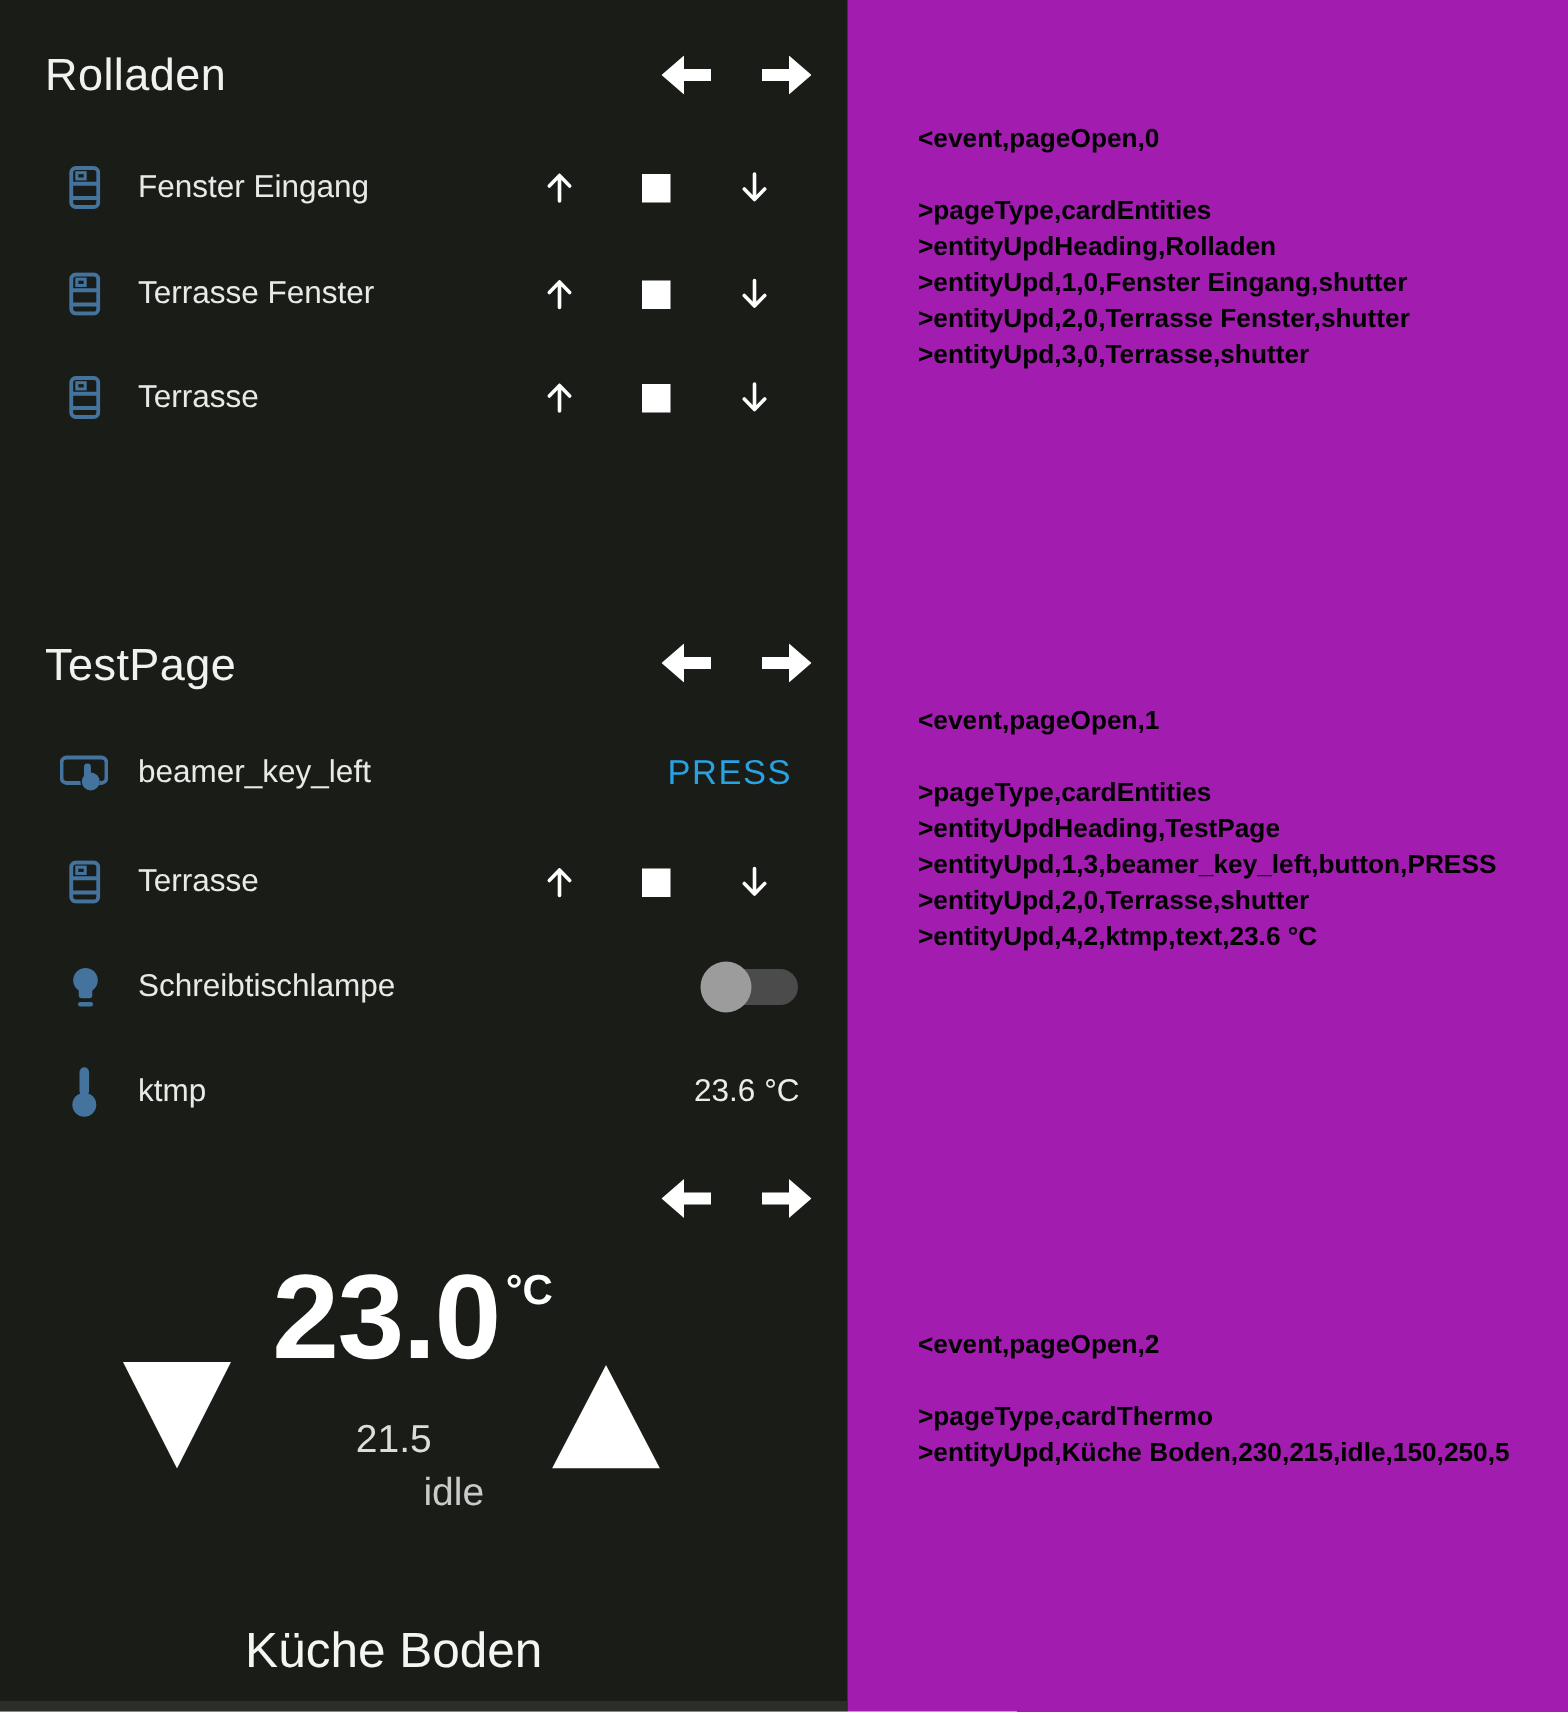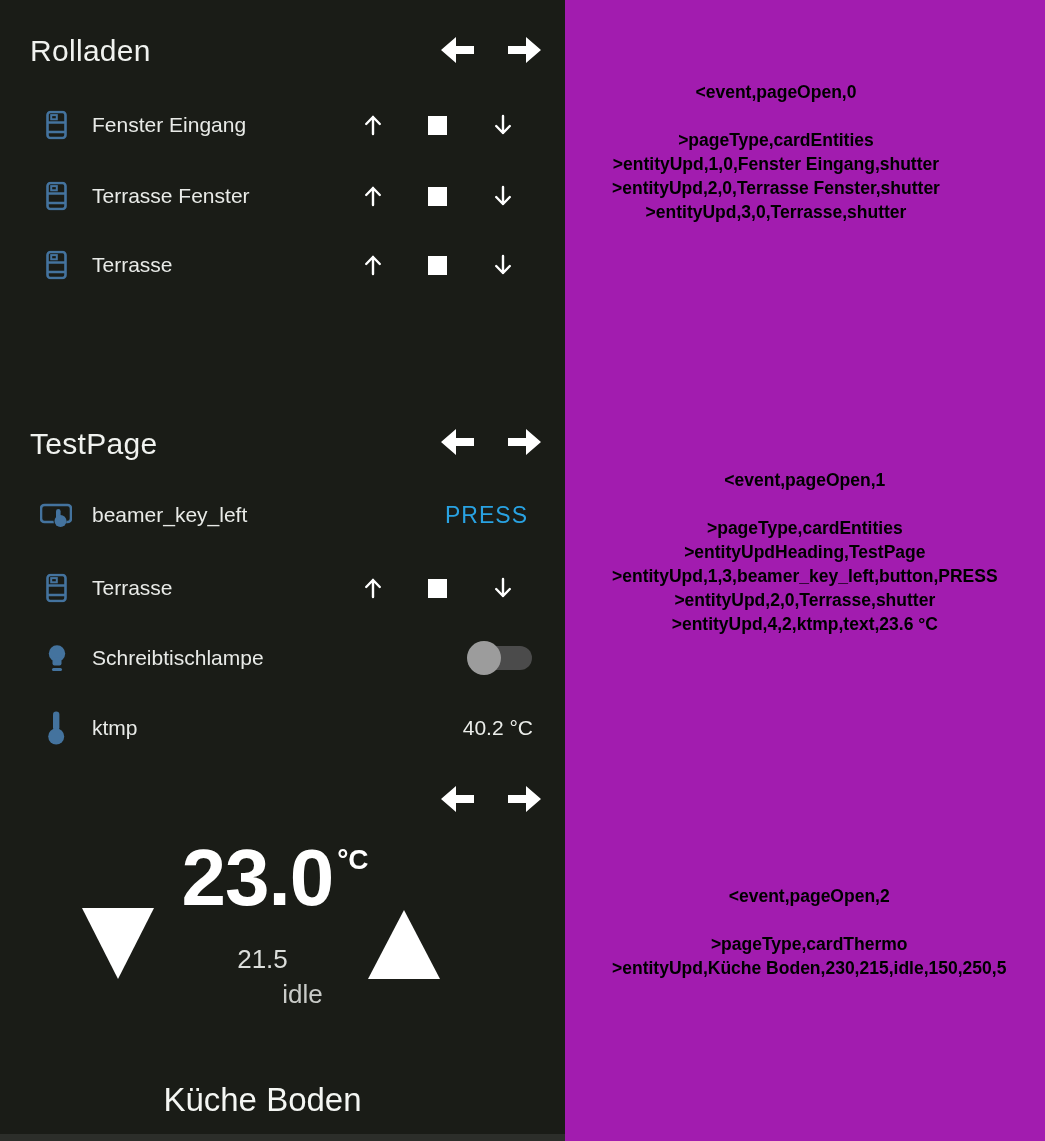--- a/index.html
+++ b/index.html
@@ -39,21 +39,21 @@
   .thermo-temp-num{font-size:80px;line-height:84px;font-weight:700;color:#ffffff;letter-spacing:-1px;}
   .thermo-temp-unit{font-size:28px;font-weight:700;color:#ffffff;margin-top:8px;margin-left:4px;}
   .tri{position:absolute;line-height:0;cursor:pointer;}
   .thermo-center{position:absolute;left:0;width:525px;text-align:center;white-space:nowrap;}
   .thermo-target{top:944px;font-size:26px;color:#dcdedb;}
   .thermo-state{top:979px;font-size:26px;color:#c9cbc8;padding-left:40px;}
   .thermo-title{top:1081px;font-size:33px;color:#f4f6f3;}
 
   
   .proto{position:absolute;left:612px;color:#000000;font-size:17.5px;font-weight:700;
-         line-height:24px;white-space:nowrap;text-align:center;}
+         line-height:24px;white-space:nowrap;}
   .proto-event{margin-bottom:24px;}
 </style>
 </head>
 <body>
 
 <svg width="0" height="0" style="position:absolute">
   <defs>
     <g id="ico-shutter">
       <rect x="1.5" y="1.5" width="18" height="26" rx="3" fill="none" stroke="#44739e" stroke-width="2.6"></rect>
       <line x1="2" y1="12" x2="19" y2="12" stroke="#44739e" stroke-width="2.6"></line>
@@ -197,21 +197,21 @@
         <span class="toggle-knob"></span>
       </span>
     </div>
 
     <div class="entity-row" style="top:706px">
       <span class="entity-icon">
         <svg width="21" height="36" viewBox="0 0 21 36">
             <use href="#ico-thermo"></use>
           </svg></span>
       <span class="entity-label">ktmp</span>
-      <span class="sensor-value">40.2 °C</span>
+      <span class="sensor-value">23.6 °C</span>
     </div>
 
     <svg class="nav-arrow" style="left:441px;top:786px" viewBox="0 0 33 26">
         <use href="#ico-nav-left"></use>
       </svg>
     <svg class="nav-arrow" style="left:508px;top:786px" viewBox="0 0 33 26">
         <use href="#ico-nav-right"></use>
       </svg>
 
     <div class="thermo-temp">
@@ -233,20 +233,21 @@
     <div class="thermo-center thermo-target">21.5</div>
     <div class="thermo-center thermo-state">idle</div>
     <div class="thermo-center thermo-title">Küche Boden</div>
 
     <div class="bottom-strip"></div>
   </div>
 
   <div class="proto" style="top:80px">
     <div class="proto-event">&lt;event,pageOpen,0</div>
     <div>&gt;pageType,cardEntities</div>
+    <div>&gt;entityUpdHeading,Rolladen</div>
     <div>&gt;entityUpd,1,0,Fenster Eingang,shutter</div>
     <div>&gt;entityUpd,2,0,Terrasse Fenster,shutter</div>
     <div>&gt;entityUpd,3,0,Terrasse,shutter</div>
   </div>
 
   <div class="proto" style="top:468px">
     <div class="proto-event">&lt;event,pageOpen,1</div>
     <div>&gt;pageType,cardEntities</div>
     <div>&gt;entityUpdHeading,TestPage</div>
     <div>&gt;entityUpd,1,3,beamer_key_left,button,PRESS</div>

